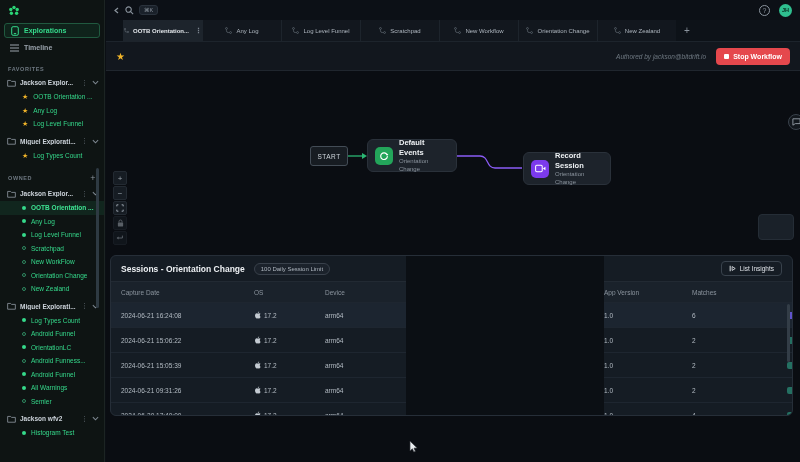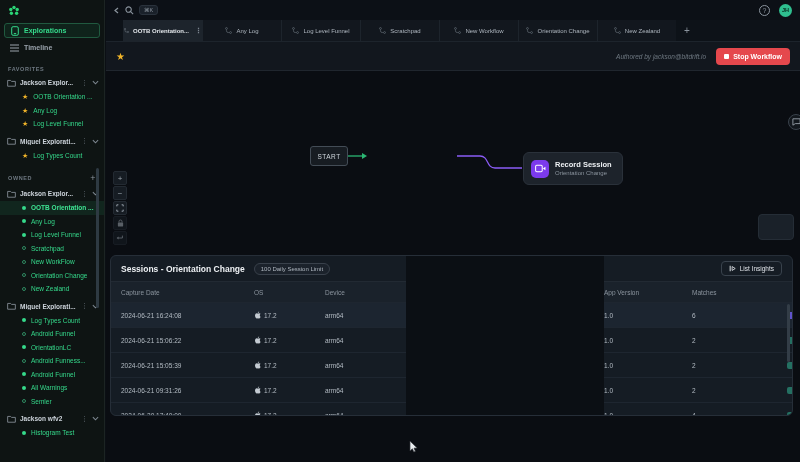--- a/index.html
+++ b/index.html
@@ -72,21 +72,21 @@
   
   .canvas { position:relative; height:391px; background:#0a0d12; }
   .edges { position:absolute; left:0; top:0; pointer-events:none; }
   .node-start { position:absolute; left:204px; top:75px; width:38px; height:20px;
     background:#171c22; border:1px solid #434c56; border-radius:3px; display:flex;
     align-items:center; justify-content:center; font-size:6.5px; letter-spacing:.5px;
     color:#cfd6dd; cursor:grab; }
   .wf-node { position:absolute; background:#1d232b; border:1px solid #2a313a; border-radius:6px;
     display:flex; align-items:center; gap:6px; padding:0 9px 0 7px; cursor:grab; }
   .wf-node.events { left:261px; top:68px; width:90px; height:33px; }
-  .wf-node.record { left:417px; top:81px; width:100px; height:33px; }
+  .wf-node.record { left:417px; top:81px; width:88px; height:33px; }
   .node-ic { width:18px; height:18px; border-radius:5px; flex:none; display:flex;
     align-items:center; justify-content:center; }
   .node-ic.green { background:#23a55a; }
   .node-ic.purple { background:#7c3aed; }
   .node-title { font-size:7.5px; font-weight:bold; color:#eef1f4; line-height:1.35; }
   .node-sub { font-size:6px; color:#8b949e; line-height:1.2; }
 
   .controls { position:absolute; left:7px; top:100px; display:flex; flex-direction:column; gap:1px; }
   .ctrl { width:14px; height:14px; background:#161c23; border:1px solid #232a32;
     color:#9aa3ac; display:flex; align-items:center; justify-content:center;
@@ -406,20 +406,32 @@
       <svg class="edges" width="694" height="391">
         <line x1="242" y1="85" x2="256" y2="85" stroke="#2bb673" stroke-width="1.3"></line>
         <polygon points="256,82 261,85 256,88" fill="#2bb673"></polygon>
         <path d="M351 85 H374 C383 85 380 97 389 97 H416" fill="none" stroke="#8b5cf6" stroke-width="1.3"></path>
       </svg>
 
       <div class="node-start">
         <span>START</span>
       </div>
 
+      <div class="wf-node events">
+        <span class="node-ic green">
+          <svg width="10" height="10" viewBox="0 0 12 12">
+              <path d="M9.5 4.2A4 4 0 1 0 10 6.8" fill="none" stroke="#fff" stroke-width="1.4" stroke-linecap="round"></path>
+              <polygon points="8.2,3.2 11.2,3.6 9.6,6" fill="#fff"></polygon>
+            </svg>
+        </span>
+        <span>
+          <div class="node-title">Default Events</div>
+          <div class="node-sub">Orientation Change</div>
+        </span>
+      </div>
 
       <div class="wf-node record">
         <span class="node-ic purple">
           <svg width="11" height="9" viewBox="0 0 14 10">
               <rect x="0.8" y="1" width="8.4" height="8" rx="1.4" fill="none" stroke="#fff" stroke-width="1.3"></rect>
               <path d="M10 5l3.3-2.2v4.4z" fill="#fff"></path>
             </svg>
         </span>
         <span>
           <div class="node-title">Record Session</div>

